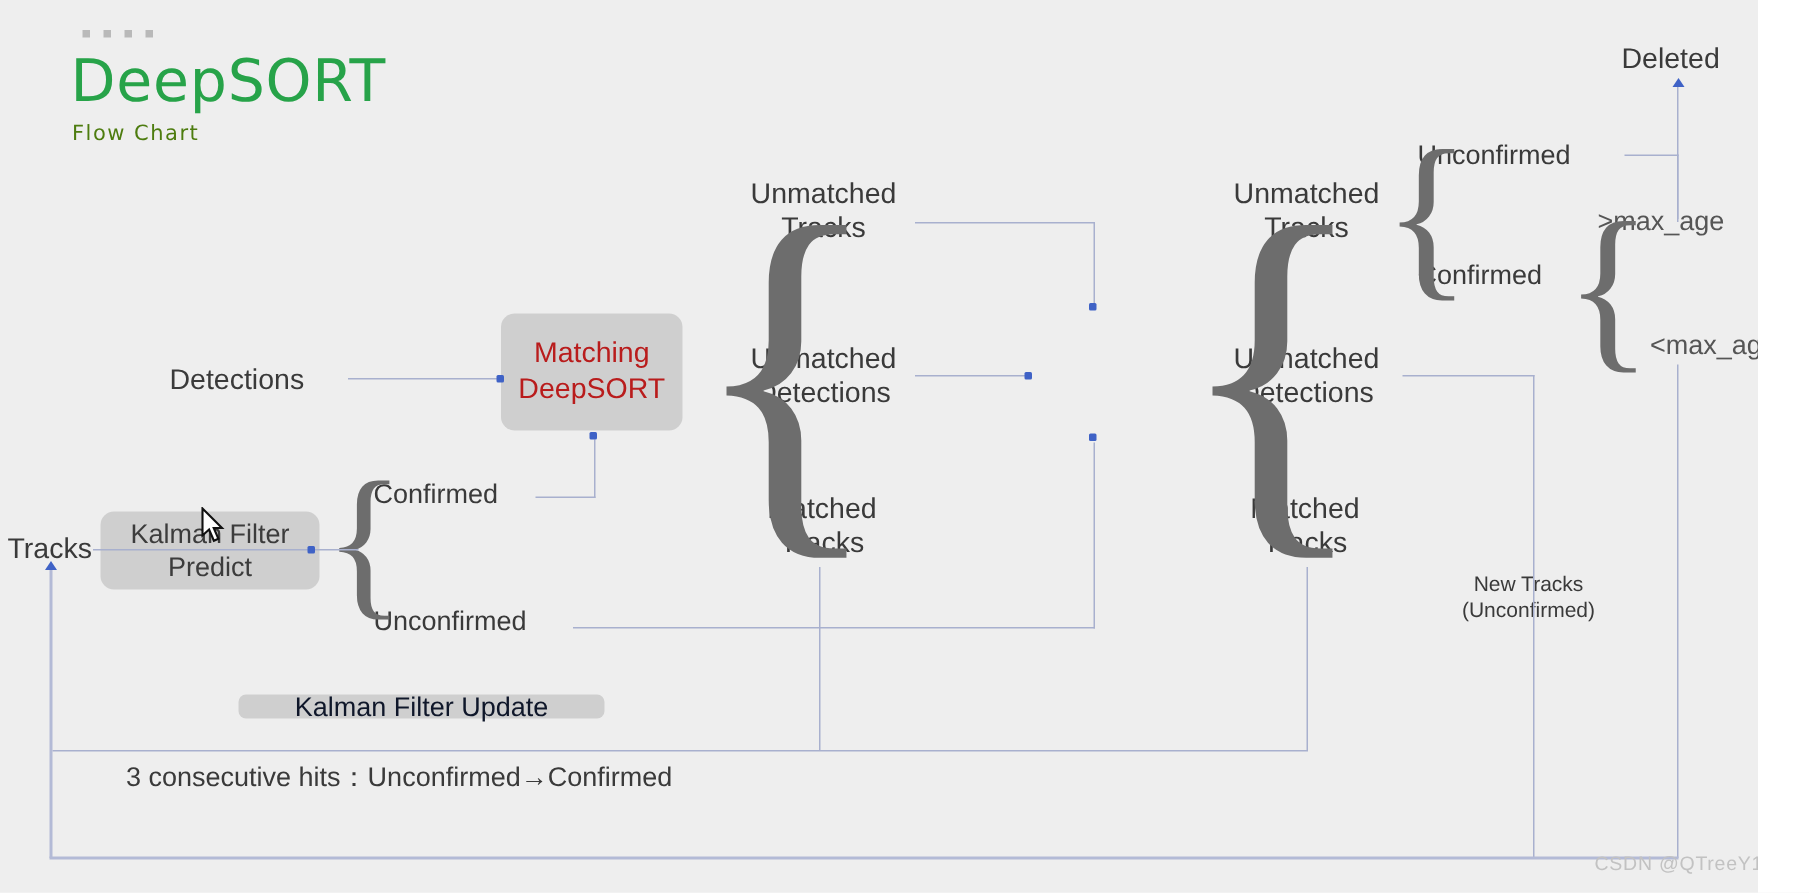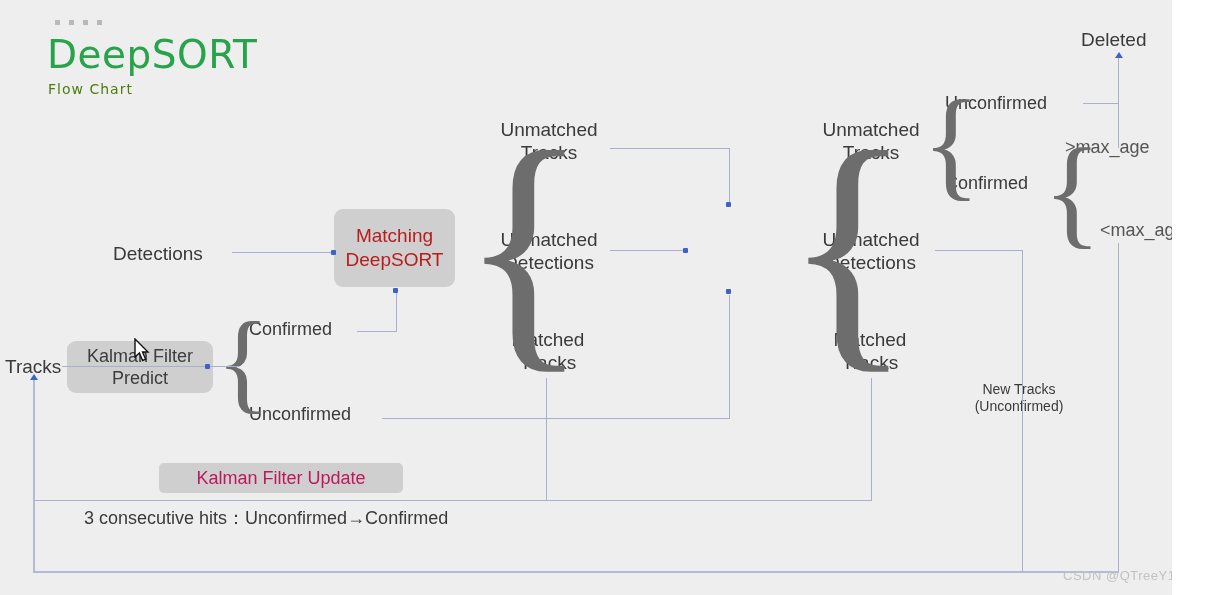--- a/index.html
+++ b/index.html
@@ -35,21 +35,21 @@
   
   .node{
     position:absolute;background:#cfcfcf;border-radius:9px;
     display:flex;align-items:center;justify-content:center;
     text-align:center;line-height:1.24;color:#333;
   }
   .node.red{color:#b91c1c;}
   #node-matching{left:334px;top:209px;width:121px;height:78px;font-size:19px;}
   #node-iou{left:687px;top:207px;width:85px;height:83px;font-size:19px;color:#3f3f3f;}
   #node-kalman-predict{left:67px;top:341px;width:146px;height:52px;font-size:18px;color:#3c3c3c;}
-  #node-kalman-update{left:159px;top:463px;width:244px;height:30px;font-size:18px;color:#be185d;border-radius:5px;}
+  #node-kalman-update{left:159px;top:463px;width:244px;height:16px;font-size:18px;color:#0f172a;border-radius:5px;}
 
   
   .lbl{position:absolute;color:#3a3a3a;text-align:center;line-height:1.22;white-space:nowrap;}
 
   
   .h{position:absolute;height:1px;background:#a8b0ce;}
   .v{position:absolute;width:1px;background:#a8b0ce;}
   .h2{position:absolute;height:2px;background:#b3bad6;}
   .v2{position:absolute;width:2px;background:#b3bad6;}
   .dot{position:absolute;width:5px;height:5px;background:#3f62c6;border-radius:1px;}

